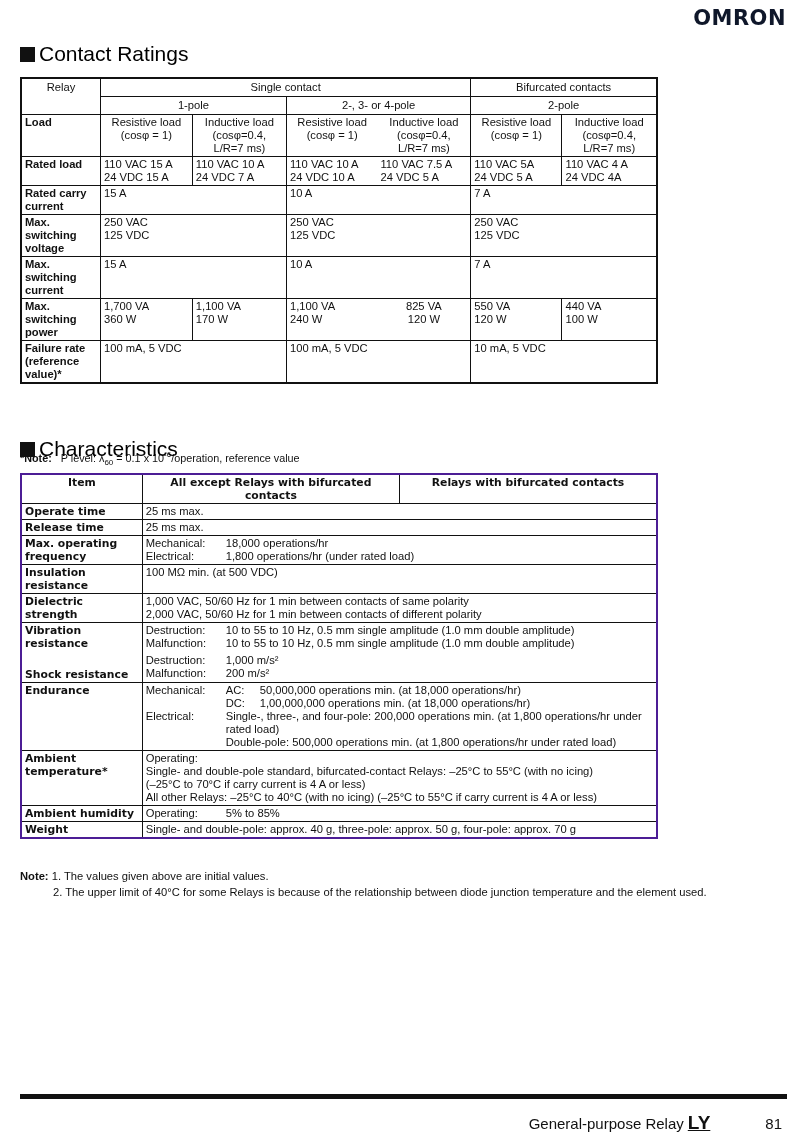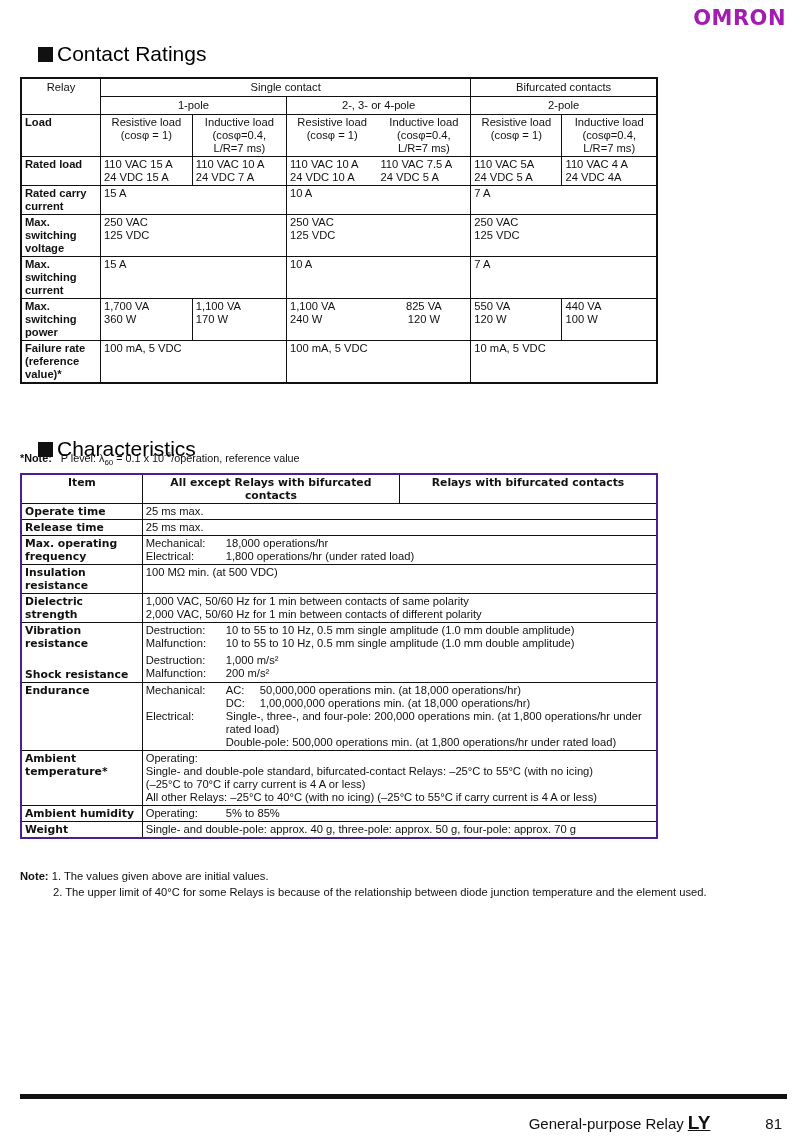--- a/index.html
+++ b/index.html
@@ -1,18 +1,18 @@
 <!DOCTYPE html>
 <html><head>
 <meta charset="utf-8">
 <style>
   html,body{margin:0;padding:0;background:#fff;}
   body{width:800px;height:1141px;position:relative;overflow:hidden;font-family:"Liberation Sans",sans-serif;color:#111;}
-  .logo{position:absolute;right:14px;top:6px;font-family:"DejaVu Sans",sans-serif;font-weight:bold;font-size:21px;letter-spacing:0.5px;color:#a21caf;}
-  .section-title{position:absolute;left:38px;font-size:21px;font-weight:normal;color:#000;display:flex;align-items:center;}
+  .logo{position:absolute;right:14px;top:6px;font-family:"DejaVu Sans",sans-serif;font-weight:bold;font-size:21px;letter-spacing:0.5px;color:#0f172a;}
+  .section-title{position:absolute;left:20px;font-size:21px;font-weight:normal;color:#000;display:flex;align-items:center;}
   .section-title .sq{display:inline-block;width:15px;height:15px;background:#111;margin-right:4px;}
   table{border-collapse:collapse;position:absolute;left:20px;width:638px;font-size:11.2px;line-height:13px;}
   td,th{border:1px solid #111;padding:1px 3px;vertical-align:top;font-weight:normal;}
   table.ct{top:77px;border:2px solid #111;}
   table.ct th{text-align:center;padding:2px 3px;}
   table.ct td.lbl{font-weight:bold;width:82px;}
   table.ct .c{text-align:center;}
   table.ct td.nol{border-left:none;}
   table.ct td.nor{border-right:none;}
   .note1{position:absolute;left:20px;top:430px;font-size:10.8px;margin-top:20px;}

